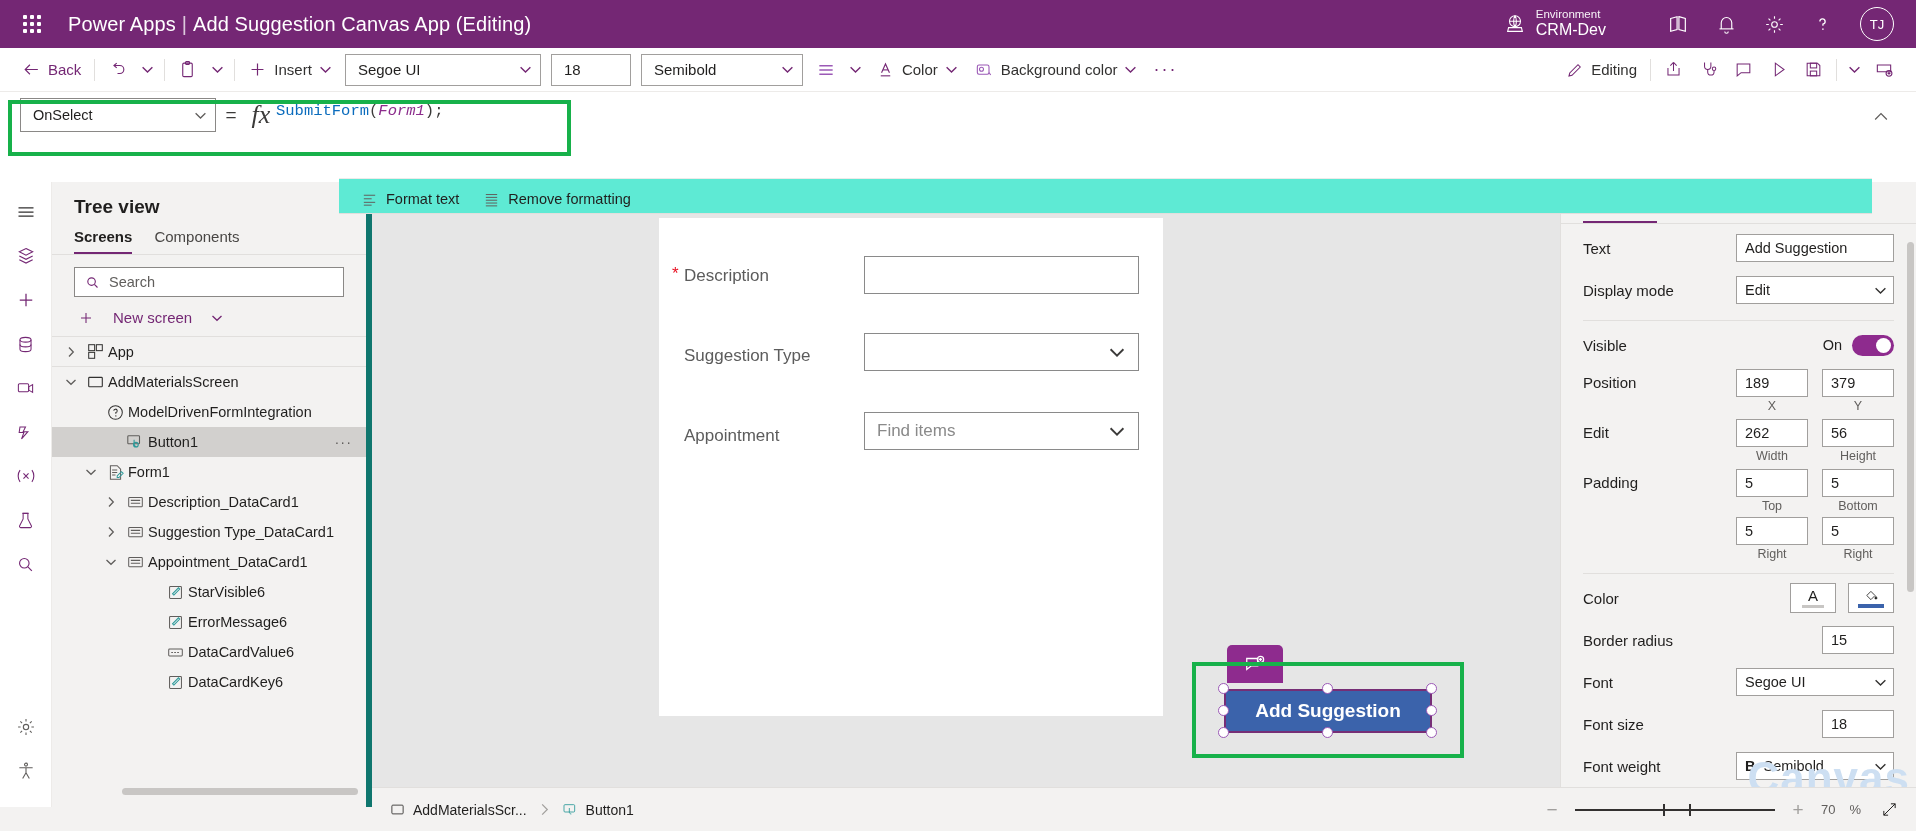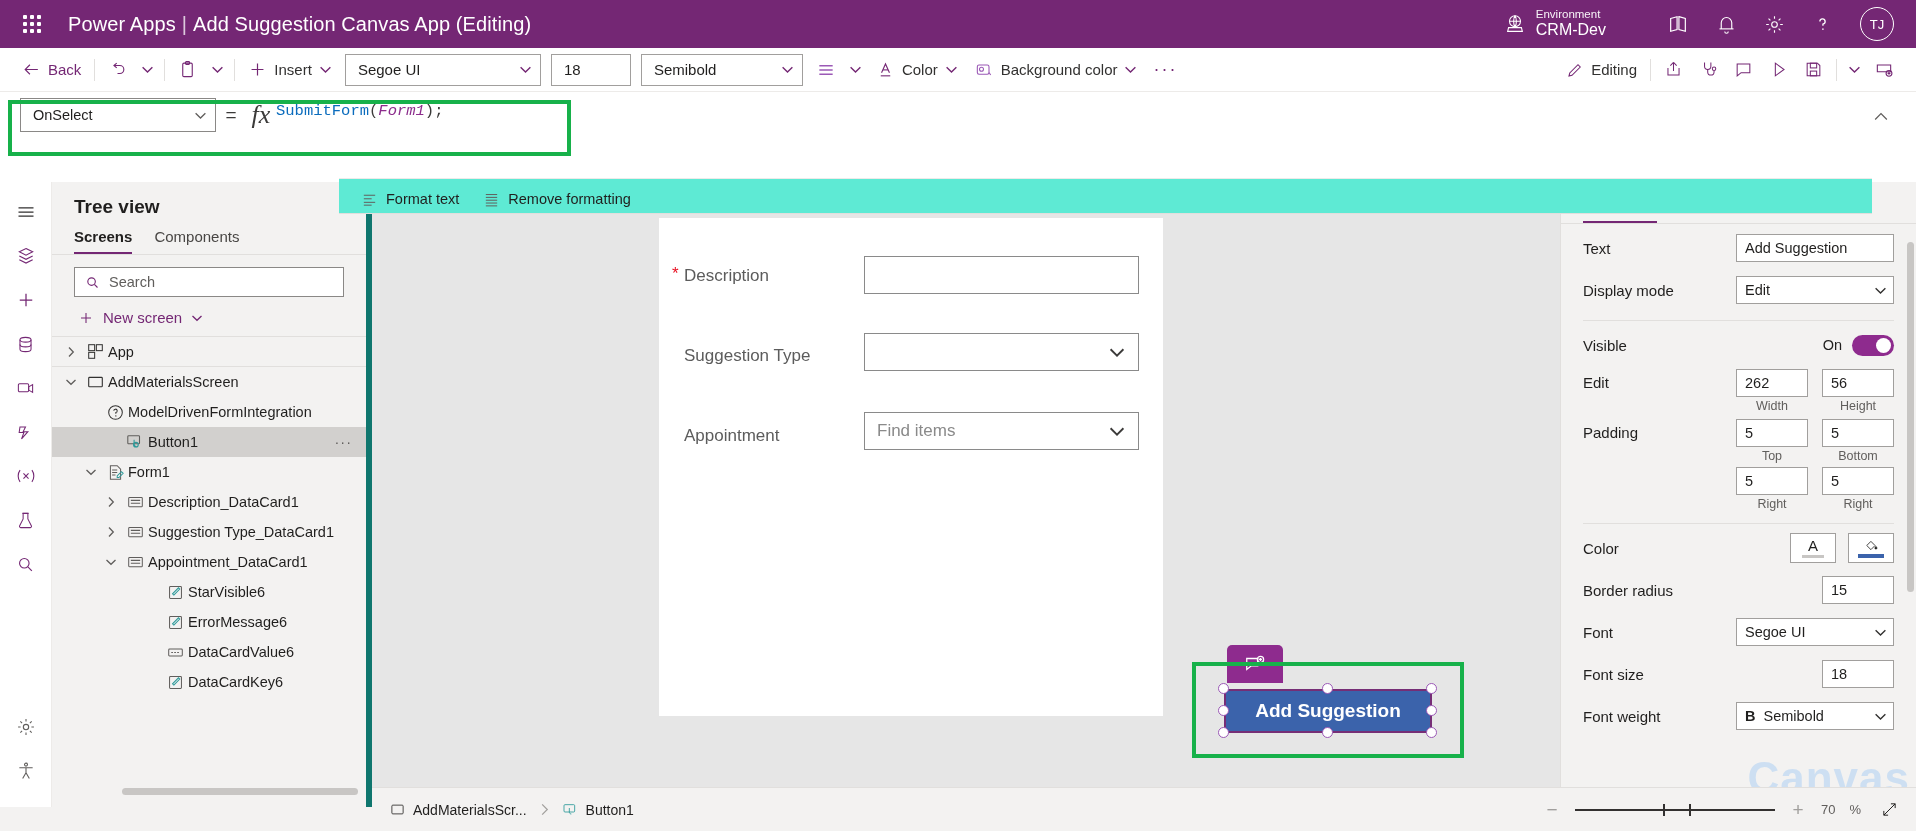--- a/index.html
+++ b/index.html
@@ -121,21 +121,21 @@
   .tree-search {
     height: 30px; border: 1px solid #8a8886; background: #fff;
     display: flex; align-items: center; gap: 9px; padding: 0 10px;
   }
   .tree-search input {
     border: none; outline: none; font-size: 14.5px; color: #201f1e; flex: 1;
     font-family: "Liberation Sans", sans-serif; background: transparent;
   }
   .tree-search input::placeholder { color: #605e5c; }
   .newscreen {
-    display: flex; align-items: center; gap: 9px; padding: 4px 0 10px 26px;
+    display: flex; align-items: center; gap: 19px; padding: 4px 0 10px 26px;
     color: #742774; font-size: 15px; cursor: pointer; border-bottom: 1px solid #e1dfdd;
   }
   .tree-list { flex: 1; overflow: hidden; }
   .tree-row {
     height: 30px; display: flex; align-items: center; font-size: 14.5px;
     color: #201f1e; cursor: pointer; position: relative;
   }
   .tree-row.selected { background: #d2d0ce; }
   .tree-row.bordered { border-bottom: 1px solid #e1dfdd; }
   .tree-chev { width: 22px; display: flex; justify-content: center; color: #605e5c; flex: none; }
@@ -835,20 +835,37 @@
       <div class="hr"></div>
 
       <div class="prow">
         <span class="plabel">Visible</span>
         <span class="on-text">On</span>
         <div class="toggle">
             <i></i>
           </div>
       </div>
 
+      <div class="prow" style="align-items:flex-start">
+        <span class="plabel" style="padding-top:5px">Position</span>
+        <div class="pgroup">
+          <div class="pcol">
+            <div class="pfield small">
+              <span class="pv">189</span>
+            </div>
+            <span class="pcap">X</span>
+          </div>
+          <div class="pcol">
+            <div class="pfield small">
+              <span class="pv">379</span>
+            </div>
+            <span class="pcap">Y</span>
+          </div>
+        </div>
+      </div>
 
       <div class="prow" style="align-items:flex-start">
         <span class="plabel" style="padding-top:5px">Edit</span>
         <div class="pgroup">
           <div class="pcol">
             <div class="pfield small">
               <span class="pv">262</span>
             </div>
             <span class="pcap">Width</span>
           </div>

